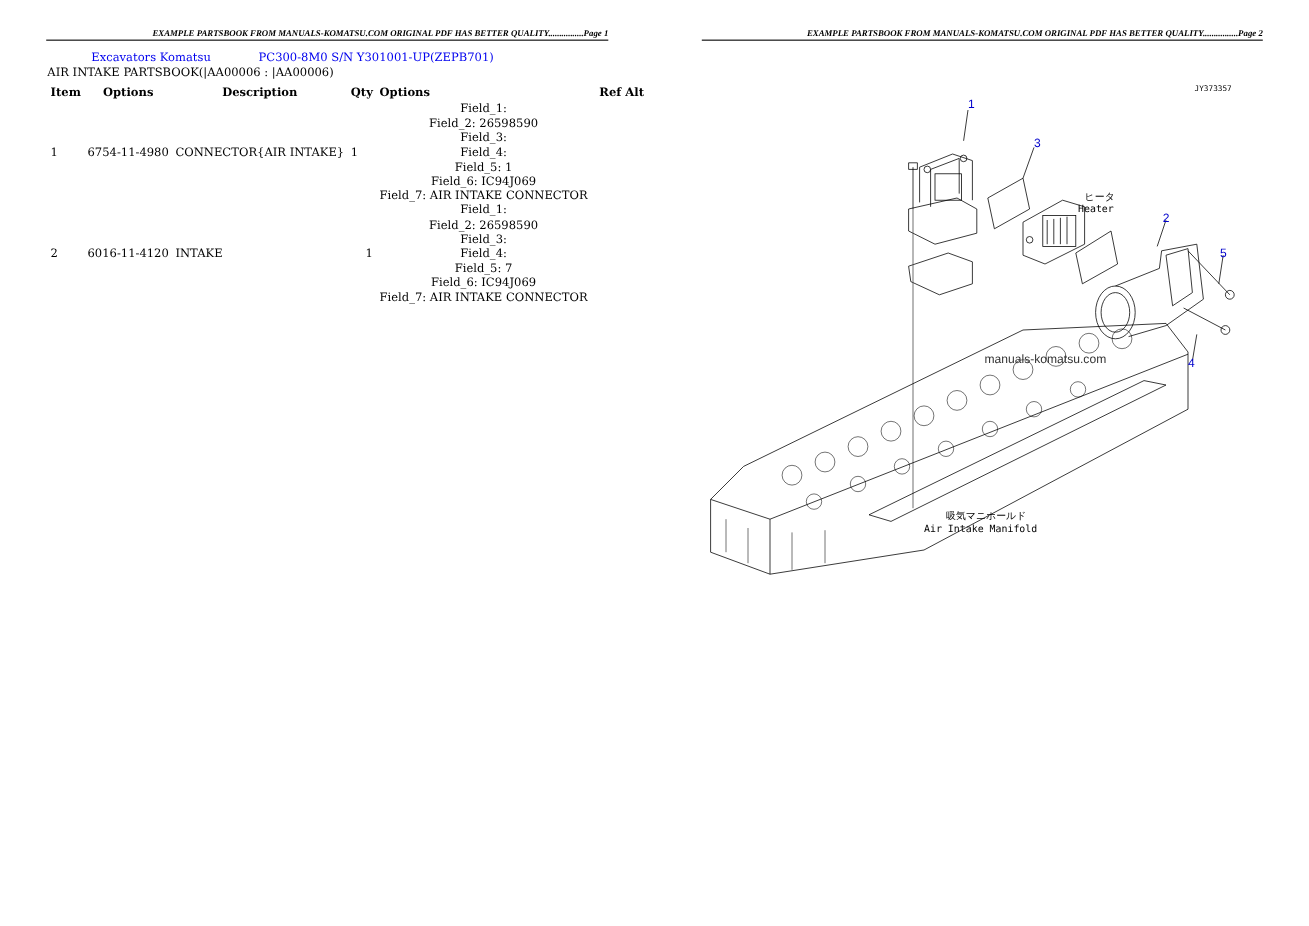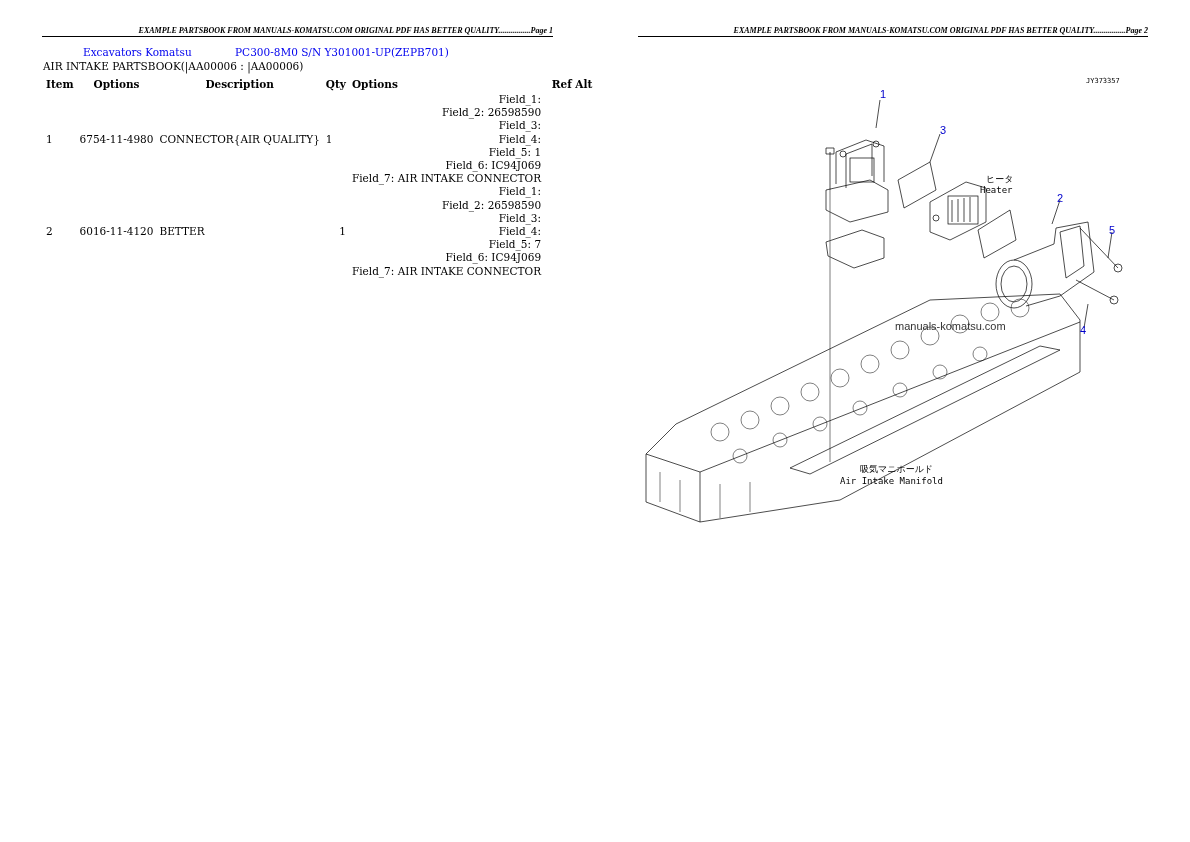--- a/index.html
+++ b/index.html
@@ -13,21 +13,21 @@
   .breadcrumb { position:absolute; left:43px; top:46px; font-size:10.5px; line-height:13px; }
   .breadcrumb a { color:#0000ee; cursor:pointer;margin-left:40px; }
   .section-title { position:absolute; left:43px; top:60px; font-size:10.5px; line-height:13px; }
   table.parts { position:absolute; left:43px; top:76px; border-collapse:collapse; font-size:10.5px; }
   table.parts th { font-weight:bold; padding:1px 3px; height:15px; line-height:15px; }
   table.parts td { padding:0 3px; vertical-align:middle; line-height:13.2px; white-space:nowrap; }
   .col-item { width:26px; text-align:left; }
   .col-part { width:68px; }
   .col-desc { width:140px;margin-top:12px; }
   .col-qty { width:14px; }
-  .col-opt { width:178px; text-align:right; }
+  .col-opt { width:178px; text-align:center; }
   .col-ref { width:50px; }
   .opt-line { display:block; }
   .diagram { position:absolute; left:640px; top:72px; width:515px; height:460px; }
   .callout { fill:#0000cc; font-family:"Liberation Sans","DejaVu Sans",sans-serif; font-size:11px; }
   .lbl { font-family:"DejaVu Sans Mono","Liberation Mono",monospace; font-size:9px; fill:#000; }
   .wm { font-family:"Liberation Sans","DejaVu Sans",sans-serif; font-size:11px; fill:#333; }
 </style>
 </head>
 <body>
 
@@ -49,37 +49,37 @@
       <th class="col-desc">Description</th>
       <th class="col-qty">Qty</th>
       <th class="col-opt" style="text-align:left">Options</th>
       <th class="col-ref">Ref Alt</th>
     </tr>
   </thead>
   <tbody>
     <tr>
       <td class="col-item">1</td>
       <td>6754-11-4980</td>
-      <td>CONNECTOR{AIR QUALITY}</td>
+      <td>CONNECTOR{AIR INTAKE}</td>
       <td>1</td>
       <td class="col-opt">
         <span class="opt-line">Field_1:</span>
         <span class="opt-line">Field_2: 26598590</span>
         <span class="opt-line">Field_3:</span>
         <span class="opt-line">Field_4:</span>
         <span class="opt-line">Field_5: 1</span>
         <span class="opt-line">Field_6: IC94J069</span>
         <span class="opt-line">Field_7: AIR INTAKE CONNECTOR</span>
       </td>
       <td></td>
     </tr>
     <tr>
       <td class="col-item">2</td>
       <td>6016-11-4120</td>
-      <td>BETTER</td>
+      <td>INTAKE</td>
       <td style="text-align:right">1</td>
       <td class="col-opt">
         <span class="opt-line">Field_1:</span>
         <span class="opt-line">Field_2: 26598590</span>
         <span class="opt-line">Field_3:</span>
         <span class="opt-line">Field_4:</span>
         <span class="opt-line">Field_5: 7</span>
         <span class="opt-line">Field_6: IC94J069</span>
         <span class="opt-line">Field_7: AIR INTAKE CONNECTOR</span>
       </td>

